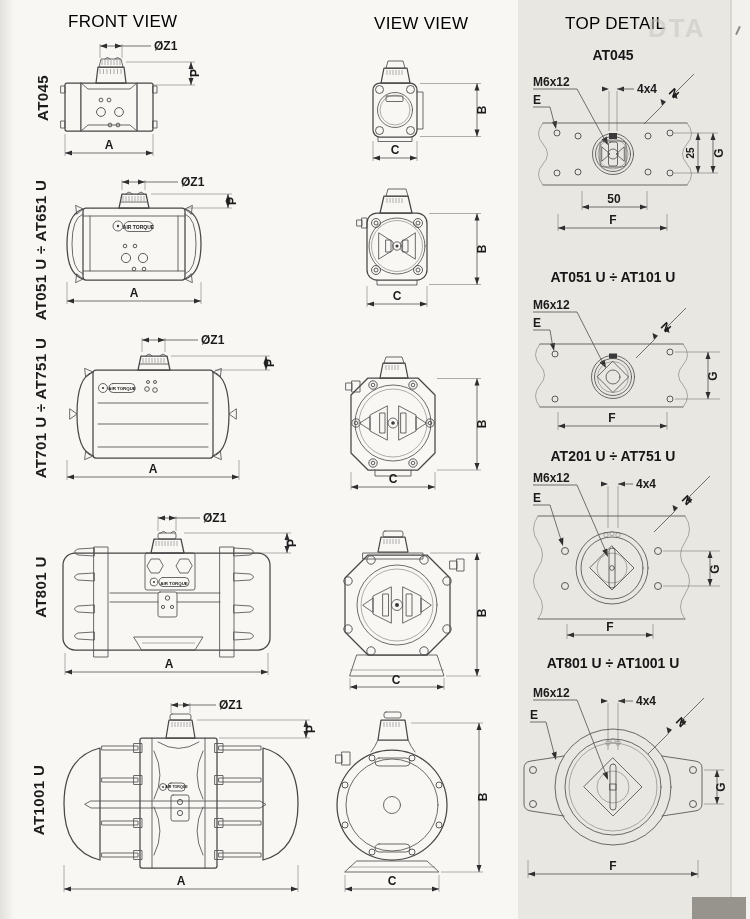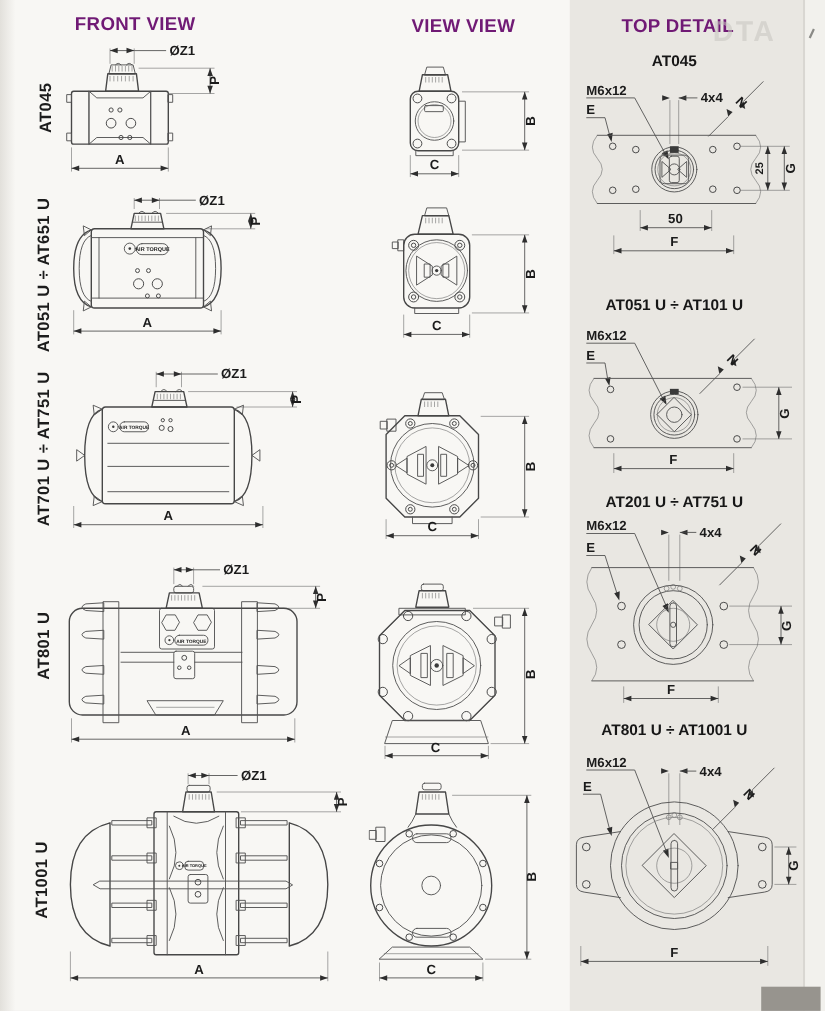--- a/index.html
+++ b/index.html
@@ -3,21 +3,21 @@
 <meta charset="utf-8">
 <style>
   html,body{margin:0;padding:0;background:#ddd;}
   .page{position:relative;width:750px;height:919px;background:#f8f7f4;overflow:hidden;
         font-family:"Liberation Sans",sans-serif;}
   .edge-shadow{position:absolute;left:0;top:0;width:14px;height:919px;
         background:linear-gradient(to right,#e2e0db,rgba(248,247,244,0));}
   .panel{position:absolute;left:518px;top:0;width:212px;height:919px;background:#e9e7e2;
         border-right:2px solid #d9d7d2;}
   .right-strip{position:absolute;left:732px;top:0;width:18px;height:919px;background:#f2f1ed;}
-  .hdr{position:absolute;color:#701a75;font-weight:bold;font-size:17px;letter-spacing:.3px;text-align:center;}
+  .hdr{position:absolute;color:#000000;font-weight:normal;font-size:17px;letter-spacing:.3px;text-align:center;}
   .watermark{position:absolute;left:648px;top:13px;color:#c8c6c0;font-weight:bold;font-size:26px;
         letter-spacing:2px;opacity:.55;}
   .vlabel{position:absolute;transform:translate(-50%,-50%) rotate(-90deg);white-space:nowrap;
         font-size:15px;font-weight:600;color:#1c1c1c;letter-spacing:.4px;}
   .blk{position:absolute;}
   .corner-block{position:absolute;left:692px;top:897px;width:54px;height:22px;background:#97948e;}
   .artifact{position:absolute;left:737px;top:26px;width:2px;height:9px;background:#8a8a86;
         transform:rotate(25deg);}
   svg *{fill:none;}
   svg text{font-family:"Liberation Sans",sans-serif;}

